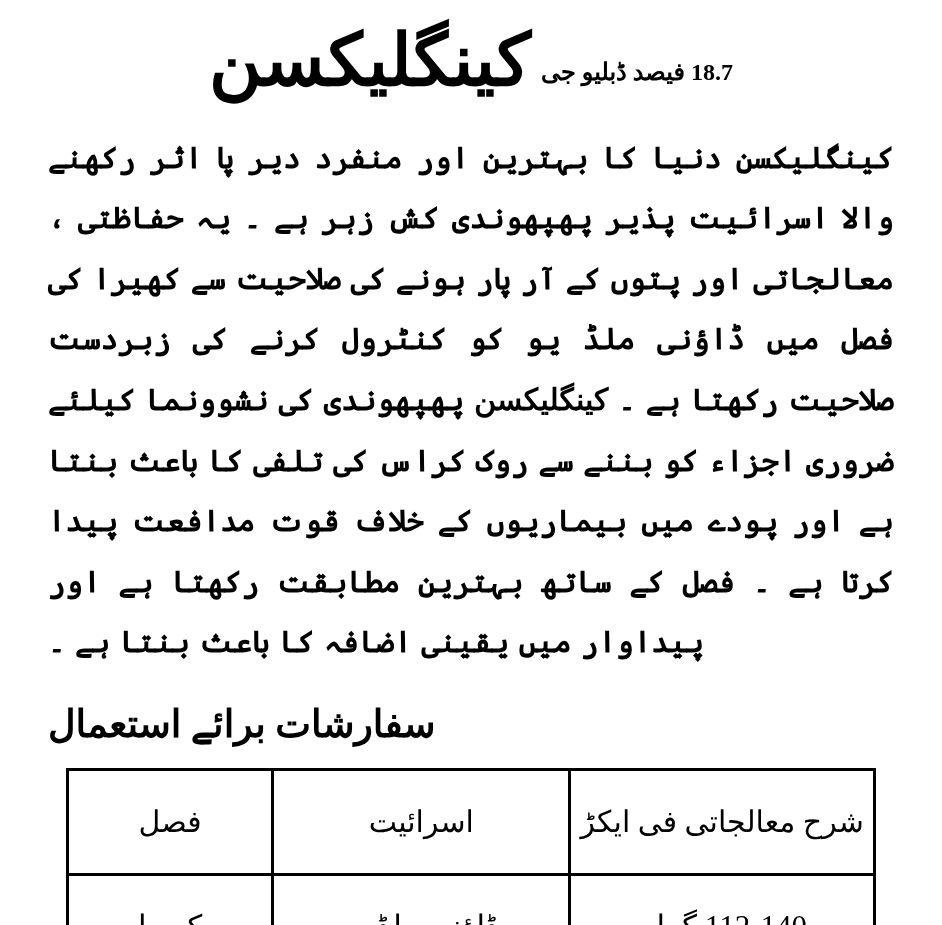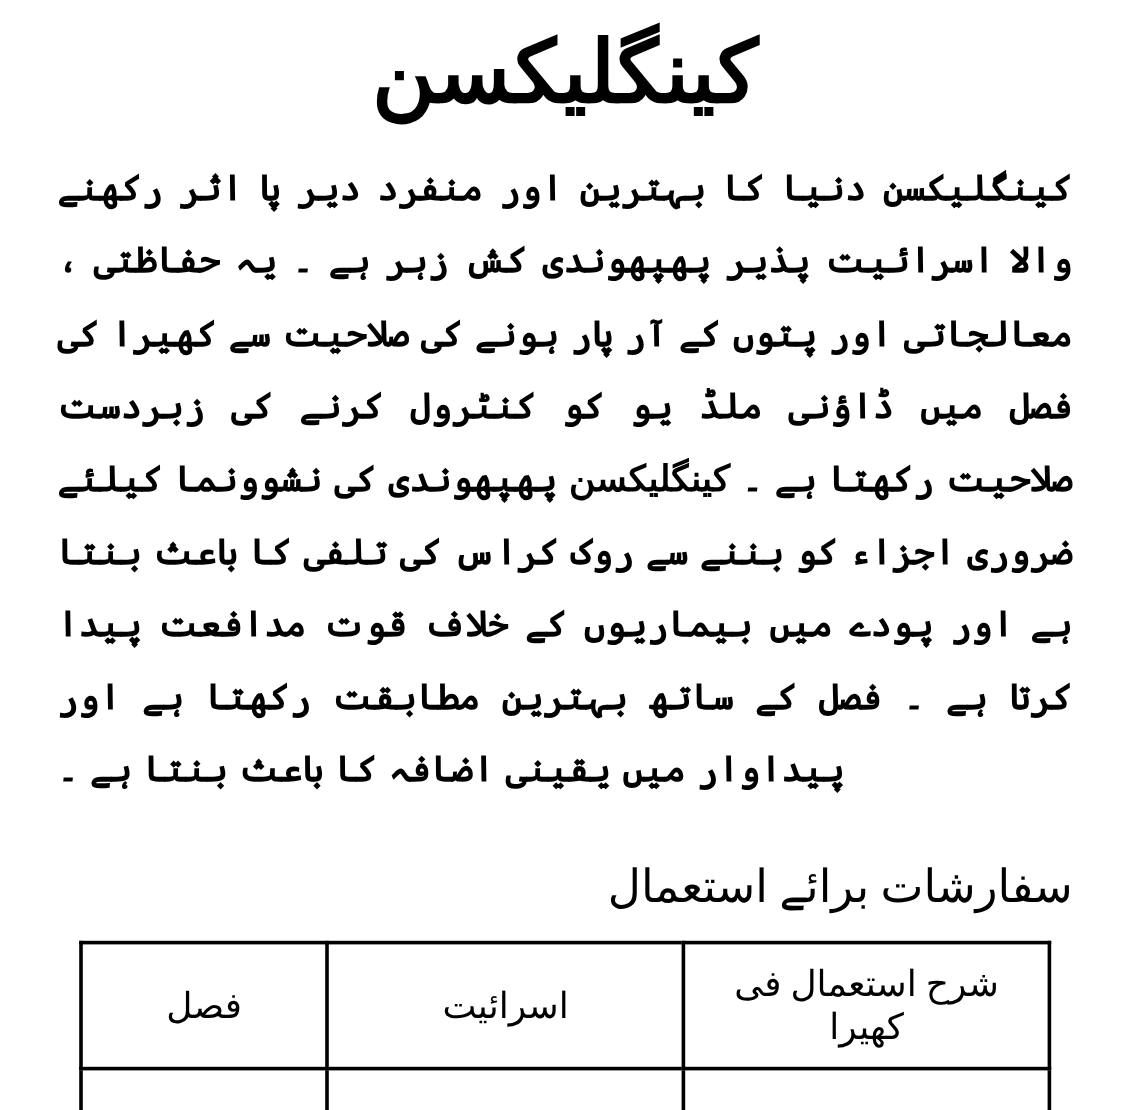--- a/index.html
+++ b/index.html
@@ -55,24 +55,24 @@
     text-align-last: left;
     font-weight: 600;
     word-spacing: 2px;
   }
   .body-text .bold {
     font-weight: bold;
   }
 
   
   .section-heading {
-    margin-top: 44px;
-    text-align: right;
+    margin-top: 29px;
+    text-align: left;
     font-size: 38px;
-    font-weight: normal;
+    font-weight: bold;
     letter-spacing: 0px;
   }
 
   
   table.rec-table {
     margin: 22px auto 0 auto;
     border-collapse: collapse;
     width: 810px;
     table-layout: fixed;
   }
@@ -91,31 +91,32 @@
   table.rec-table td.value {
     font-size: 31px;
   }
 </style>
 </head>
 <body>
 
 <div class="page">
 
   <div class="title-row">
+    <div class="product-sub">18.7 فیصد ڈبلیو جی</div>
     <div class="product-title">کینگلیکسن</div>
   </div>
 
   <div class="body-text"><span>کینگلیکسن دنیا کا بہترین اور منفرد دیر پا اثر رکھنے والا اسرائیت پذیر پھپھوندی کش زہر ہے ۔ یہ حفاظتی ، معالجاتی اور پتوں کے آر پار ہونے کی صلاحیت سے کھیرا کی فصل میں ڈاؤنی ملڈ یو کو کنٹرول کرنے کی زبردست صلاحیت رکھتا ہے ۔ </span><span class="bold">کینگلیکسن</span><span> پھپھوندی کی نشوونما کیلئے ضروری اجزاء کو بننے سے روک کراس کی تلفی کا باعث بنتا ہے اور پودے میں بیماریوں کے خلاف قوت مدافعت پیدا کرتا ہے ۔ فصل کے ساتھ بہترین مطابقت رکھتا ہے اور پیداوار میں یقینی اضافہ کا باعث بنتا ہے ۔</span></div>
 
   <div class="section-heading">سفارشات برائے استعمال</div>
 
   <table class="rec-table">
     <tbody>
       <tr>
-        <td class="col-rate">شرح استعمال فی کھیرا</td>
+        <td class="col-rate">شرح معالجاتی فی ایکڑ</td>
         <td class="col-disease">اسرائیت</td>
         <td class="col-crop">فصل</td>
       </tr>
       <tr>
         <td class="col-rate value">112-140 گرام</td>
         <td class="col-disease value">ڈاؤنی ملڈ یو</td>
         <td class="col-crop value">کھیرا</td>
       </tr>
     </tbody>
   </table>

